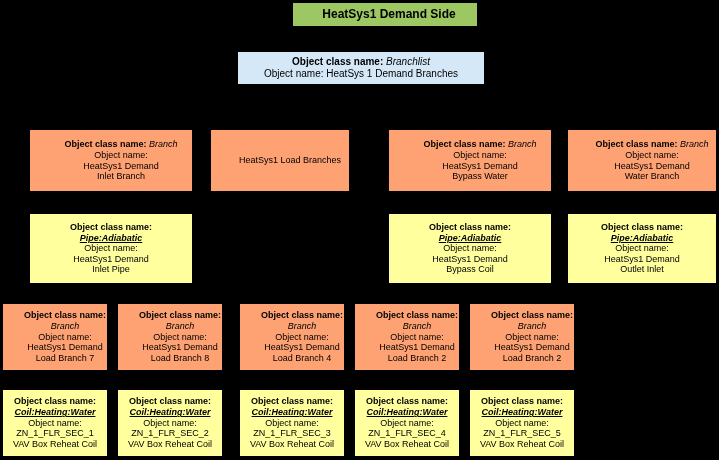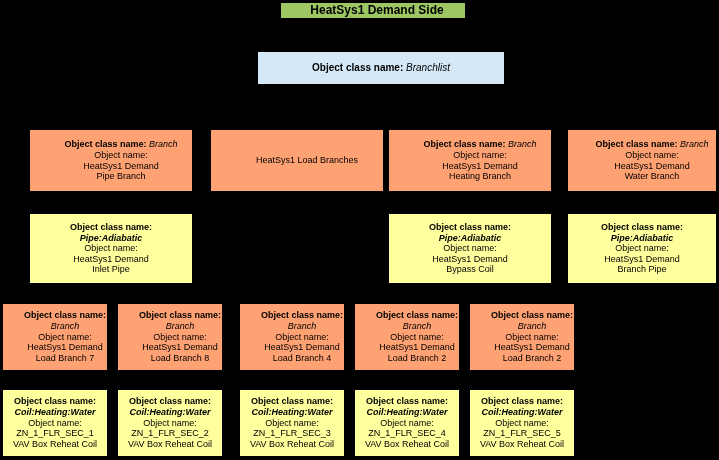--- a/index.html
+++ b/index.html
@@ -30,51 +30,52 @@
   .c-orange { background: #ffa273; padding-left: 20px; }
   .c-yellow { background: #ffff9e; }
 
   
   .t-title  { font-size: 12px; font-weight: bold; }
   .t-body   { font-size: 10px; }
   .t-small  { font-size: 9px; }
 
   .lbl  { font-weight: bold; }
   .val-i    { font-style: italic; }
-  .val-bi   { font-weight: bold; font-style: italic; }
+  .val-bi   { font-weight: bold; font-style: italic; text-decoration: underline; }
 </style>
 </head>
 <body>
 
 <div id="canvas">
 
-  <div class="node c-green t-title" style="left:281px; top:3px; width:184px; height:15px;padding-left:8px;">
+  <div class="node c-green t-title" style="left:293px; top:3px; width:184px; height:23px;padding-left:8px;">
     <span class="ln">HeatSys1 Demand Side</span>
   </div>
 
-  <div class="node c-blue t-body" style="left:258px; top:52px; width:246px; height:32px;">
+  <div class="node c-blue t-body" style="left:238px; top:52px; width:246px; height:32px;">
     <span class="ln"><span class="lbl">Object class name: </span><span class="val-i">Branchlist</span></span>
+    <span class="ln"><span>Object name: </span><span>HeatSys 1 Demand Branches</span></span>
   </div>
 
   <div class="node c-orange t-small" style="left:30px; top:130px; width:162px; height:61px;">
     <span class="ln"><span class="lbl">Object class name: </span><span class="val-i">Branch</span></span>
     <span class="ln">Object name:</span>
     <span class="ln">HeatSys1 Demand</span>
-    <span class="ln">Pipe Branch</span>
+    <span class="ln">Inlet Branch</span>
   </div>
 
-  <div class="node c-orange t-small" style="left:211px; top:130px; width:172px; height:61px;">
+  <div class="node c-orange t-small" style="left:211px; top:130px; width:138px; height:61px;">
     <span class="ln">HeatSys1 Load Branches</span>
   </div>
 
   <div class="node c-orange t-small" style="left:389px; top:130px; width:162px; height:61px;">
     <span class="ln"><span class="lbl">Object class name: </span><span class="val-i">Branch</span></span>
     <span class="ln">Object name:</span>
     <span class="ln">HeatSys1 Demand</span>
-    <span class="ln">Heating Branch</span>
+    <span class="ln">Bypass Water</span>
   </div>
 
   <div class="node c-orange t-small" style="left:568px; top:130px; width:148px; height:61px;">
     <span class="ln"><span class="lbl">Object class name: </span><span class="val-i">Branch</span></span>
     <span class="ln">Object name:</span>
     <span class="ln">HeatSys1 Demand</span>
     <span class="ln">Water Branch</span>
   </div>
 
   <div class="node c-yellow t-small" style="left:30px; top:214px; width:162px; height:69px;">
@@ -91,21 +92,21 @@
     <span class="ln">Object name:</span>
     <span class="ln">HeatSys1 Demand</span>
     <span class="ln">Bypass Coil</span>
   </div>
 
   <div class="node c-yellow t-small" style="left:568px; top:214px; width:148px; height:69px;">
     <span class="ln lbl">Object class name:</span>
     <span class="ln val-bi">Pipe:Adiabatic</span>
     <span class="ln">Object name:</span>
     <span class="ln">HeatSys1 Demand</span>
-    <span class="ln">Branch Pipe</span>
+    <span class="ln">Outlet Inlet</span>
   </div>
 
   <div class="node c-orange t-small" style="left:3px; top:304px; width:104px; height:66px;">
     <span class="ln lbl">Object class name:</span>
     <span class="ln val-i">Branch</span>
     <span class="ln">Object name:</span>
     <span class="ln">HeatSys1 Demand</span>
     <span class="ln">Load Branch 7</span>
   </div>
 

